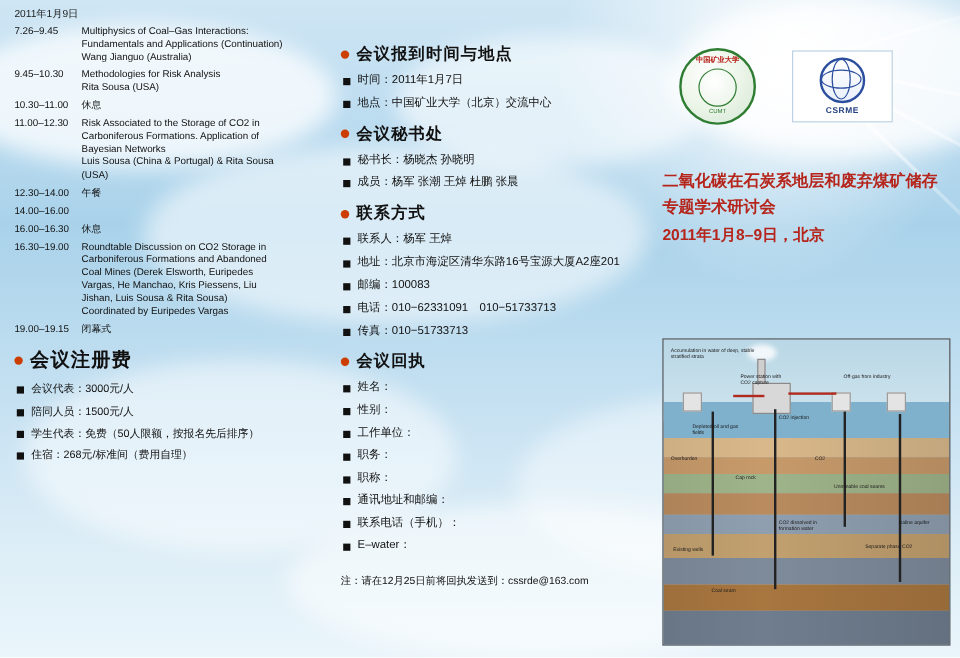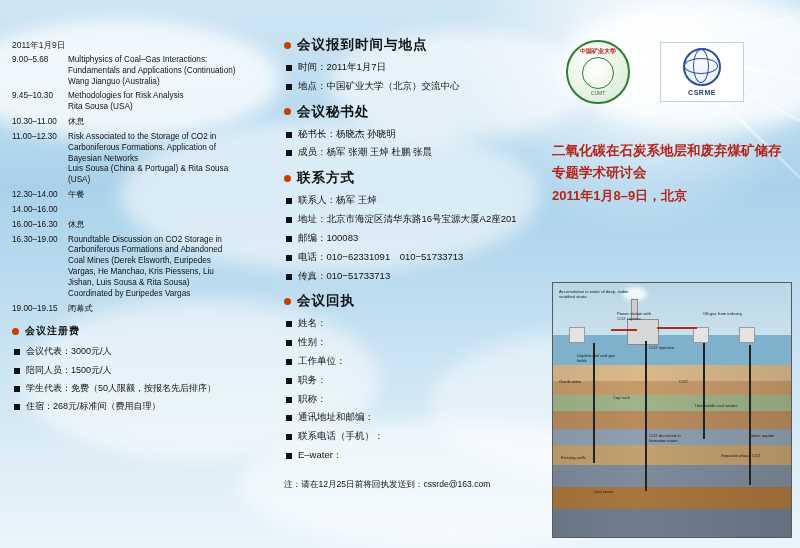--- a/index.html
+++ b/index.html
@@ -29,29 +29,29 @@
     position:absolute;left:560px;top:-60px;width:300px;height:300px;
     background:radial-gradient(circle at 110px 110px, rgba(255,255,255,1) 0%, rgba(255,255,255,0.8) 6%, rgba(255,255,255,0.25) 18%, rgba(255,255,255,0) 42%);
   }
   .ray{
     position:absolute;transform-origin:0 0;background:linear-gradient(to right, rgba(255,255,255,0.85), rgba(255,255,255,0));
     height:3px;width:260px;left:670px;top:50px;
   }
 
   
   .left-col{position:absolute;left:12px;top:6px;width:258px;}
-  .date-line{font-size:8.5px;color:#1b1b1b;margin-bottom:3px;margin-top:34px;}
+  .date-line{font-size:8.5px;color:#1b1b1b;margin-bottom:3px;}
   .sched-row{display:flex;margin-bottom:4px;line-height:1.32;}
   .sched-time{width:56px;flex:0 0 56px;font-size:8.2px;color:#111;}
   .sched-desc{font-size:8.2px;color:#111;}
   .sched-desc .ln{display:block;}
 
   .section-head{display:flex;align-items:center;margin:10px 0 7px 0;}
   .bullet-dot{width:7px;height:7px;border-radius:50%;background:#cc3d00;margin-right:6px;flex:0 0 7px;}
-  .section-title{font-size:10px;font-weight:bold;color:#111;letter-spacing:1px;}
+  .section-title{font-size:16px;font-weight:bold;color:#111;letter-spacing:1px;}
 
   .sq-row{display:flex;align-items:flex-start;margin-bottom:6px;line-height:1.35;}
   .sq{width:6px;height:6px;background:#111;margin:4px 6px 0 2px;flex:0 0 6px;}
   .sq-text{font-size:9px;color:#111;}
 
   
   .mid-col{position:absolute;left:284px;top:26px;width:250px;}
   .mid-col .section-title{font-size:13.5px;}
   .mid-col .sq-text{font-size:9.5px;}
 
@@ -146,21 +146,21 @@
     <div class="ray" style="transform:rotate(12deg)"></div>
     <div class="ray" style="transform:rotate(28deg)"></div>
     <div class="ray" style="transform:rotate(44deg)"></div>
     <div class="ray" style="transform:rotate(-16deg);width:180px;"></div>
   </div>
 
   <div class="left-col">
     <div class="date-line">2011年1月9日</div>
 
     <div class="sched-row">
-      <div class="sched-time">9.00–5.68</div>
+      <div class="sched-time">7.26–9.45</div>
       <div class="sched-desc">
         <span class="ln">Multiphysics of Coal–Gas Interactions:</span>
         <span class="ln">Fundamentals and Applications (Continuation)</span>
         <span class="ln">Wang Jianguo (Australia)</span>
       </div>
     </div>
 
     <div class="sched-row">
       <div class="sched-time">9.45–10.30</div>
       <div class="sched-desc">

